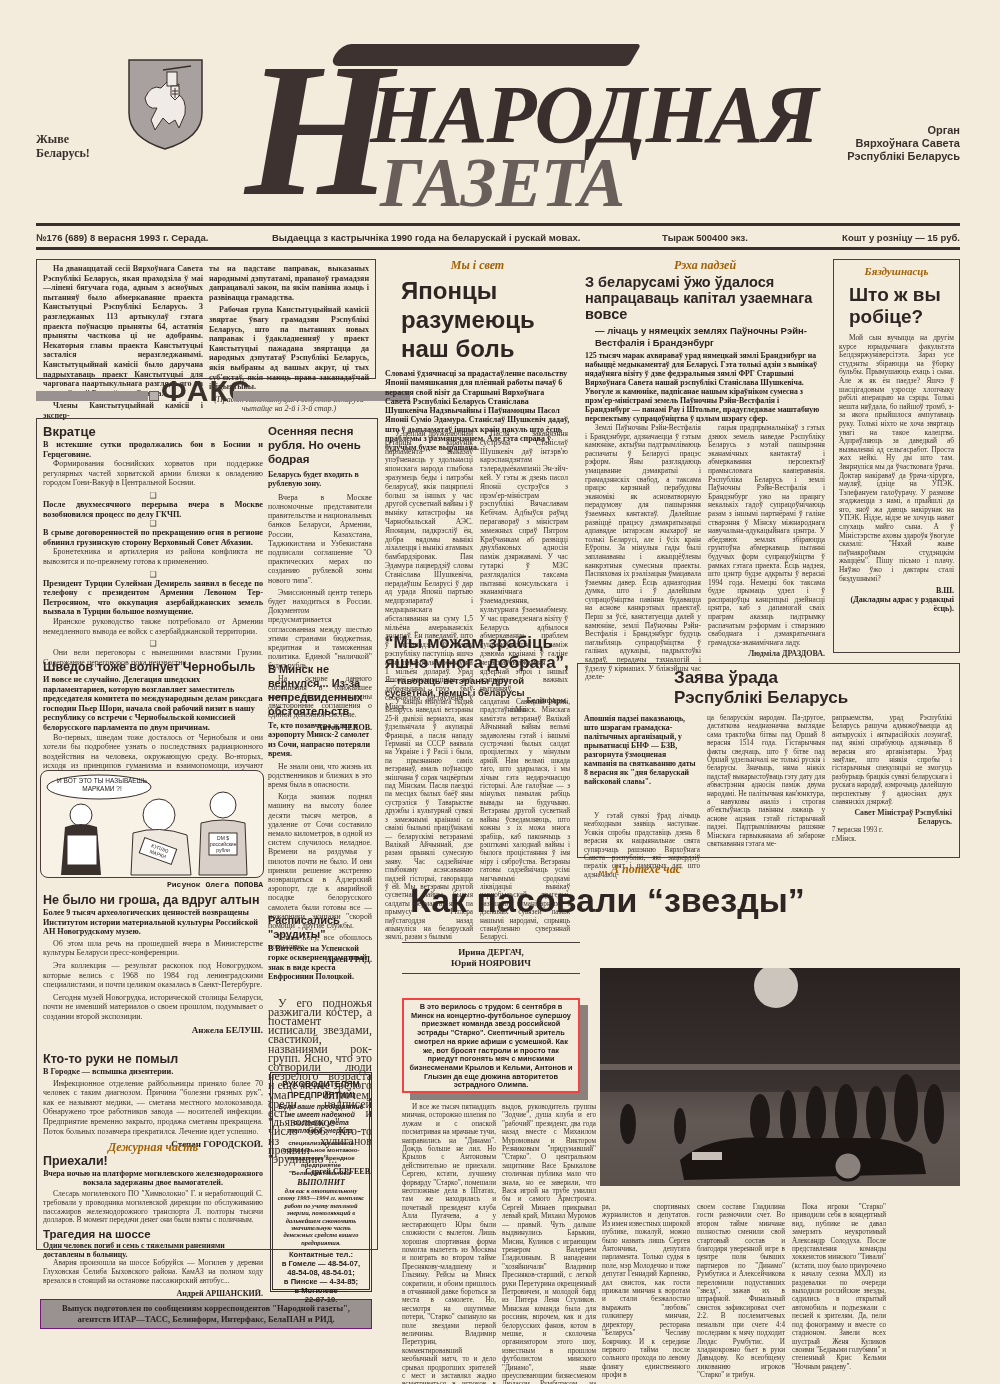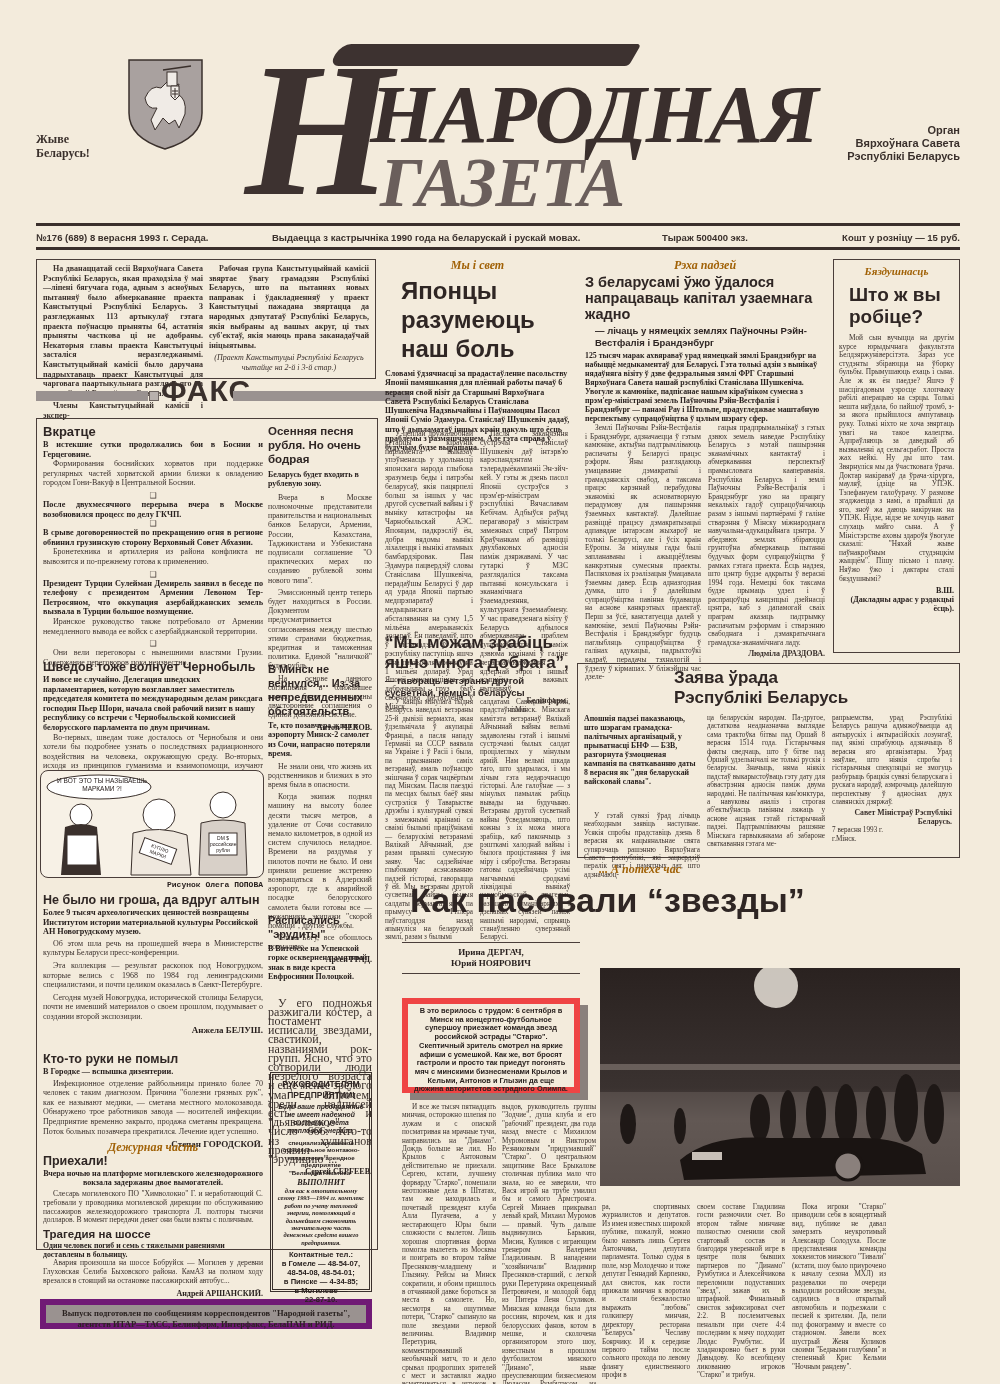--- a/index.html
+++ b/index.html
@@ -58,20 +58,21 @@
   <span class="abs" style="right:0;">Кошт у розніцу — 15 руб.</span>
 </div>
 <div class="abs mast-rule" style="left:36px;top:247px;width:924px;"></div>
 
 <div class="abs box" style="left:36px;top:259px;width:340px;height:120px;padding:4px 6px;">
   <div class="abs bodytxt bold" style="left:6px;top:4px;width:160px;font-size:8px;line-height:9.6px;">
     <p>На дванаццатай сесіі Вярхоўнага Савета Рэспублікі Беларусь, якая праходзіла ў маі—ліпені бягучага года, адным з асноўных пытанняў было абмеркаванне праекта Канстытуцыі Рэспублікі Беларусь. З разгледжаных 113 артыкулаў гэтага праекта поўнасцю прыняты 64, астатнія прыняты часткова ці не адобраны. Некаторыя главы праекта Канстытуцыі засталіся неразгледжанымі. Канстытуцыйнай камісіі было даручана падрыхтаваць праект Канстытуцыі для чарговага паартыкульнага разгляду яго на асенняй сесіі Вярхоўнага Савета.</p>
     <p>Члены Канстытуцыйнай камісіі і экспер-</p>
   </div>
   <div class="abs bodytxt bold" style="left:172px;top:4px;width:160px;font-size:8px;line-height:9.6px;">
+    <p style="text-indent:0">ты на падставе паправак, выказаных народнымі дэпутатамі, прапаноў грамадзян дапрацавалі закон, па якім павінна жыць і развівацца грамадства.</p>
     <p>Рабочая група Канстытуцыйнай камісіі звяртае ўвагу грамадзян Рэспублікі Беларусь, што па пытаннях новых паправак і ўдакладненняў у праект Канстытуцыі пажадана звяртацца да народных дэпутатаў Рэспублікі Беларусь, якія выбраны ад вашых акруг, ці тых суб'ектаў, якія маюць права заканадаўчай ініцыятывы.</p>
     <p style="text-align:center;font-style:italic;font-weight:normal;text-indent:0">(Праект Канстытуцыі Рэспублікі Беларусь чытайце на 2-й і 3-й стар.)</p>
   </div>
 </div>
 
 <div class="abs" style="left:36px;top:382px;width:340px;height:22px;">
   <div class="abs" style="left:0;top:9px;width:112px;height:10px;background:#9a9290;"></div>
   <div class="abs" style="left:113px;top:9px;width:10px;height:10px;background:#b8b0ac;border:1px solid #6a605c;"></div>
   <div class="abs sans" style="left:125px;top:-6px;font-size:30px;font-weight:bold;color:#3a302c;letter-spacing:1px;line-height:30px;">ФАКС</div>
   <div class="abs" style="left:197px;top:9px;width:177px;height:10px;background:#9a9290;"></div>
@@ -155,21 +156,21 @@
       <p>Слесарь могилевского ПО "Химволокно" Г. и неработающий С. требовали у проводника могилевской дирекции по обслуживанию пассажиров железнодорожного транспорта Л. полторы тысячи долларов. В момент передачи денег они были взяты с поличным.</p>
     </div>
   <div class="hl" style="font-size:11.5px;line-height:13px;">Трагедия на шоссе</div>
   <div class="lead" style="font-size:7.8px;line-height:9px;">Один человек погиб и семь с тяжелыми ранениями доставлены в больницу.</div>
   <div class="bodytxt" style="font-size:7.6px;line-height:8.8px;">
       <p>Авария произошла на шоссе Бобруйск — Могилев у деревни Глуховская Селиба Быховского района. КамАЗ на полном ходу врезался в стоящий на остановке пассажирский автобус...</p>
     </div>
   <div class="sig" style="font-size:8px;">Андрей АРШАНСКИЙ.</div>
 </div>
 
-<div class="abs" style="left:40px;top:1299px;width:332px;height:30px;background:#9a9290;border:6px solid #701a75;padding:3px 8px;text-align:center;font-size:8.5px;line-height:11px;font-weight:bold;color:#2a2220;">
+<div class="abs" style="left:40px;top:1299px;width:332px;height:30px;background:#9a9290;border:1px solid #701a75;padding:3px 8px;text-align:center;font-size:8.5px;line-height:11px;font-weight:bold;color:#2a2220;">
   <span>Выпуск подготовлен по сообщениям корреспондентов "Народной газеты", агентств ИТАР—ТАСС, Белинформ, Интерфакс, БелаПАН и РИД.</span>
 </div>
 
 <div class="abs" style="left:268px;top:424px;width:104px;">
   <div class="hl" style="font-size:11.5px;line-height:14px;">Осенняя песня рубля. Но очень бодрая</div>
   <div class="lead" style="font-size:8px;line-height:9.4px;margin-top:4px;">Беларусь будет входить в рублевую зону.</div>
   <div class="bodytxt" style="font-size:7.8px;line-height:9.2px;margin-top:4px;">
     <p>Вчера в Москве полномочные представители правительства и национальных банков Беларуси, Армении, России, Казахстана, Таджикистана и Узбекистана подписали соглашение "О практических мерах по созданию рублевой зоны нового типа".</p>
     <p>Эмиссионный центр теперь будет находиться в России. Документом предусматривается согласованная между шестью этими странами бюджетная, кредитная и таможенная политика. Единой "наличкой" будет рубль.</p>
     <p>На основе данного соглашения в ближайшее время будут подписаны двусторонние соглашения о единой денежной системе.</p>
@@ -222,21 +223,21 @@
     <p>У цёплай дружалюбнай гутарцы кіраўнік парламента выказаў упэўненасць у здольнасці японскага народа глыбока зразумець беды і патрэбы беларусаў, якія пацярпелі больш за іншых у час другой сусветнай вайны і ў выніку катастрофы на Чарнобыльскай АЭС. Японцам, падкрэсліў ён, добра вядомы вынікі ліхалецця і вынікі атамных бамбардзіровак. Пан Эдамура пацвердзіў словы Станіслава Шушкевіча, перадаўшы Беларусі ў дар ад урада Японіі партыю медпрэпаратаў і медыцынскага абсталявання на суму 1,5 мільёна амерыканскіх долараў. Ён паведаміў, што ў лістападзе ў нашу рэспубліку паступіць яшчэ адна партыя лякарстваў на 1 мільён долараў. Урад Японіі паклапоціцца, каб дабрачынны груз быў своечасова дастаўлены ў Мінск.</p>
   </div>
 <div class="abs bodytxt" style="left:480px;top:430px;width:88px;font-size:7.6px;line-height:8.8px;">
   <p>Пасля заканчэння сустрэчы Станіслаў Шушкевіч даў інтэрв'ю карэспандэнтам тэлерадыёкампаніі Эн-эйч-кей. У гэты ж дзень пасол Японіі сустрэўся з прэм'ер-міністрам рэспублікі Вячаславам Кебічам. Адбыўся раўнд перагавораў з міністрам замежных спраў Пятром Краўчанкам аб развіцці двухбаковых адносін паміж дзяржавамі. У час гутаркі ў МЗС разглядаліся таксама пытанні консульскага і эканамічнага ўзаемадзеяння, культурнага ўзаемаабмену. У час праведзенага візіту ў Беларусь адбылося абмеркаванне праблем супрацоўніцтва паміж дзвюма краінамі ў галіне нераспаўсюджвання ядзернай зброі і іншых жыццёва важных пытанняў.</p>
   <div class="sig" style="font-size:8px;">Белінфарм.</div>
   <div style="text-align:center;">г.Мінск.</div>
 </div>
 
 <div class="abs" style="left:585px;top:258px;width:240px;">
   <div class="rubric" style="font-size:12px;line-height:14px;">Рэха падзей</div>
-  <div class="hl" style="font-size:14.5px;line-height:16px;margin-top:2px;">З беларусамі ўжо ўдалося напрацаваць капітал узаемнага жадно</div>
+  <div class="hl" style="font-size:14.5px;line-height:16px;margin-top:2px;">З беларусамі ўжо ўдалося напрацаваць капітал узаемнага вовсе</div>
   <div class="hl" style="font-size:9.5px;line-height:11.5px;margin:3px 10px;">— лічаць у нямецкіх землях Паўночны Рэйн-Вестфалія і Брандэнбург</div>
   <div class="lead" style="font-size:7.8px;line-height:9px;">125 тысяч марак ахвяраваў урад нямецкай зямлі Брандэнбург на набыццё медыкаментаў для Беларусі. Гэта толькі адзін з вынікаў нядаўняга візіту ў дзве федэральныя зямлі ФРГ Старшыні Вярхоўнага Савета нашай рэспублікі Станіслава Шушкевіча. Увогуле ж камюніке, падпісанае нашым кіраўніком сумесна з прэм'ер-міністрамі земель Паўночны Рэйн-Вестфалія і Брандэнбург — панамі Рау і Штольпе, прадугледжвае маштабную перспектыву супрацоўніцтва ў цэлым шэрагу сфер.</div>
 </div>
 <div class="abs bodytxt" style="left:585px;top:424px;width:116px;font-size:7.4px;line-height:8.6px;">
     <p>Землі Паўночны Рэйн-Вестфалія і Брандэнбург, адзначаецца ў гэтым камюніке, актыўна падтрымліваюць распачаты ў Беларусі працэс рэформ. Яны разглядаюць умацаванне дэмакратыі і грамадзянскіх свабод, а таксама працэс карэннай перабудовы эканомікі як асноватворную перадумову для пашырэння ўзаемных кантактаў. Далейшае развіццё працэсу дэмакратызацыі адпавядае інтарэсам жыхароў не толькі Беларусі, але і ўсіх краін Еўропы. За мінулыя гады былі запланаваны і ажыццёўлены канкрэтныя сумесныя праекты. Паспяховая іх рэалізацыя ўмацавала ўзаемны давер. Ёсць адназгодная думка, што і ў далейшым супрацоўніцтва павінна будавацца на аснове канкрэтных праектаў. Перш за ўсё, канстатуецца далей у камюніке, землі Паўночны Рэйн-Вестфалія і Брандэнбург будуць паглыбляць супрацоўніцтва ў галінах адукацыі, падрыхтоўкі кадраў, перадачы тэхналогій і ўдзелу ў кірмашах. У бліжэйшы час дзеле-</p>
   </div>
 <div class="abs bodytxt" style="left:708px;top:424px;width:117px;font-size:7.4px;line-height:8.6px;">
   <p>гацыя прадпрымальнікаў з гэтых дзвюх земель наведае Рэспубліку Беларусь з мэтай пашырэння эканамічных кантактаў і абмеркавання перспектыў прамысловага каапераванія. Рэспубліка Беларусь і землі Паўночны Рэйн-Вестфалія і Брандэнбург ужо на працягу некалькіх гадоў супрацоўнічаюць разам з іншымі партнёрамі ў галіне стварэння ў Мінску міжнароднага навучальна-адукацыйнага цэнтра. У абедзвюх землях збіраюцца грунтоўна абмеркаваць пытанні будучых форм супрацоўніцтва ў рамках гэтага праекта. Ёсць надзея, што цэнтр будзе адкрыты ў верасні 1994 года. Немецкі бок таксама будзе прымаць удзел і ў распрацоўцы канцэпцыі дзейнасці цэнтра, каб з дапамогай сваіх праграм аказаць падтрымку распачатым рэформам і стварэнню свабоднага і дэмакратычнага грамадска-эканамічнага ладу.</p>
   <div class="sig" style="font-size:8px;">Людміла ДРАЗДОВА.</div>
 </div>
@@ -279,21 +280,21 @@
   </div>
 </div>
 
 <div class="abs rubric" style="left:560px;top:862px;width:160px;font-size:12px;line-height:14px;">... А потехе час</div>
 <div class="abs hl" style="left:410px;top:880px;width:470px;font-size:34px;line-height:40px;">Как пасовали “звезды”</div>
 <div class="abs" style="left:402px;top:942px;width:178px;border-top:1px solid #4a3e3a;border-bottom:1px solid #4a3e3a;padding:4px 0;text-align:center;font-size:9px;font-weight:bold;line-height:11px;">
   <div>Ирина ДЕРГАЧ,</div>
   <div>Юрий НОЯРОВИЧ</div>
 </div>
 <div class="abs" style="left:410px;top:1005px;width:178px;height:95px;background:#8a807c;"></div>
-<div class="abs sans" style="left:402px;top:998px;width:178px;height:95px;background:#f3ebdc;border:6px solid #ef4444;padding:3px 4px;font-size:7.4px;line-height:8.7px;font-weight:bold;text-align:center;">
+<div class="abs sans" style="left:402px;top:998px;width:178px;height:95px;background:#f3ebdc;border:2px solid #ef4444;padding:3px 4px;font-size:7.4px;line-height:8.7px;font-weight:bold;text-align:center;">
   <span>В это верилось с трудом: 6 сентября в Минск на концертно-футбольное супершоу приезжает команда звезд российской эстрады "Старко". Скептичный зритель смотрел на яркие афиши с усмешкой. Как же, вот бросят гастроли и просто так приедут погонять мяч с минскими бизнесменами Крылов и Кельми, Антонов и Глызин да еще дюжина авторитетов эстрадного Олимпа.</span>
 </div>
 
 <div class="abs" style="left:600px;top:968px;width:360px;height:218px;background:linear-gradient(#2a2220 0%,#3a3230 55%,#5a504c 70%,#4a403c 100%);overflow:hidden;">
   <svg width="360" height="218" viewBox="0 0 360 218">
     <circle cx="176" cy="18" r="22" fill="#e8e2d8" opacity="0.85"></circle>
     <rect x="0" y="96" width="360" height="6" fill="#8a807a" opacity="0.6"></rect>
     <rect x="0" y="124" width="360" height="94" fill="#6a605c" opacity="0.5"></rect>
     <g fill="#1e1816">
       <ellipse cx="160" cy="150" rx="10" ry="24"></ellipse>

